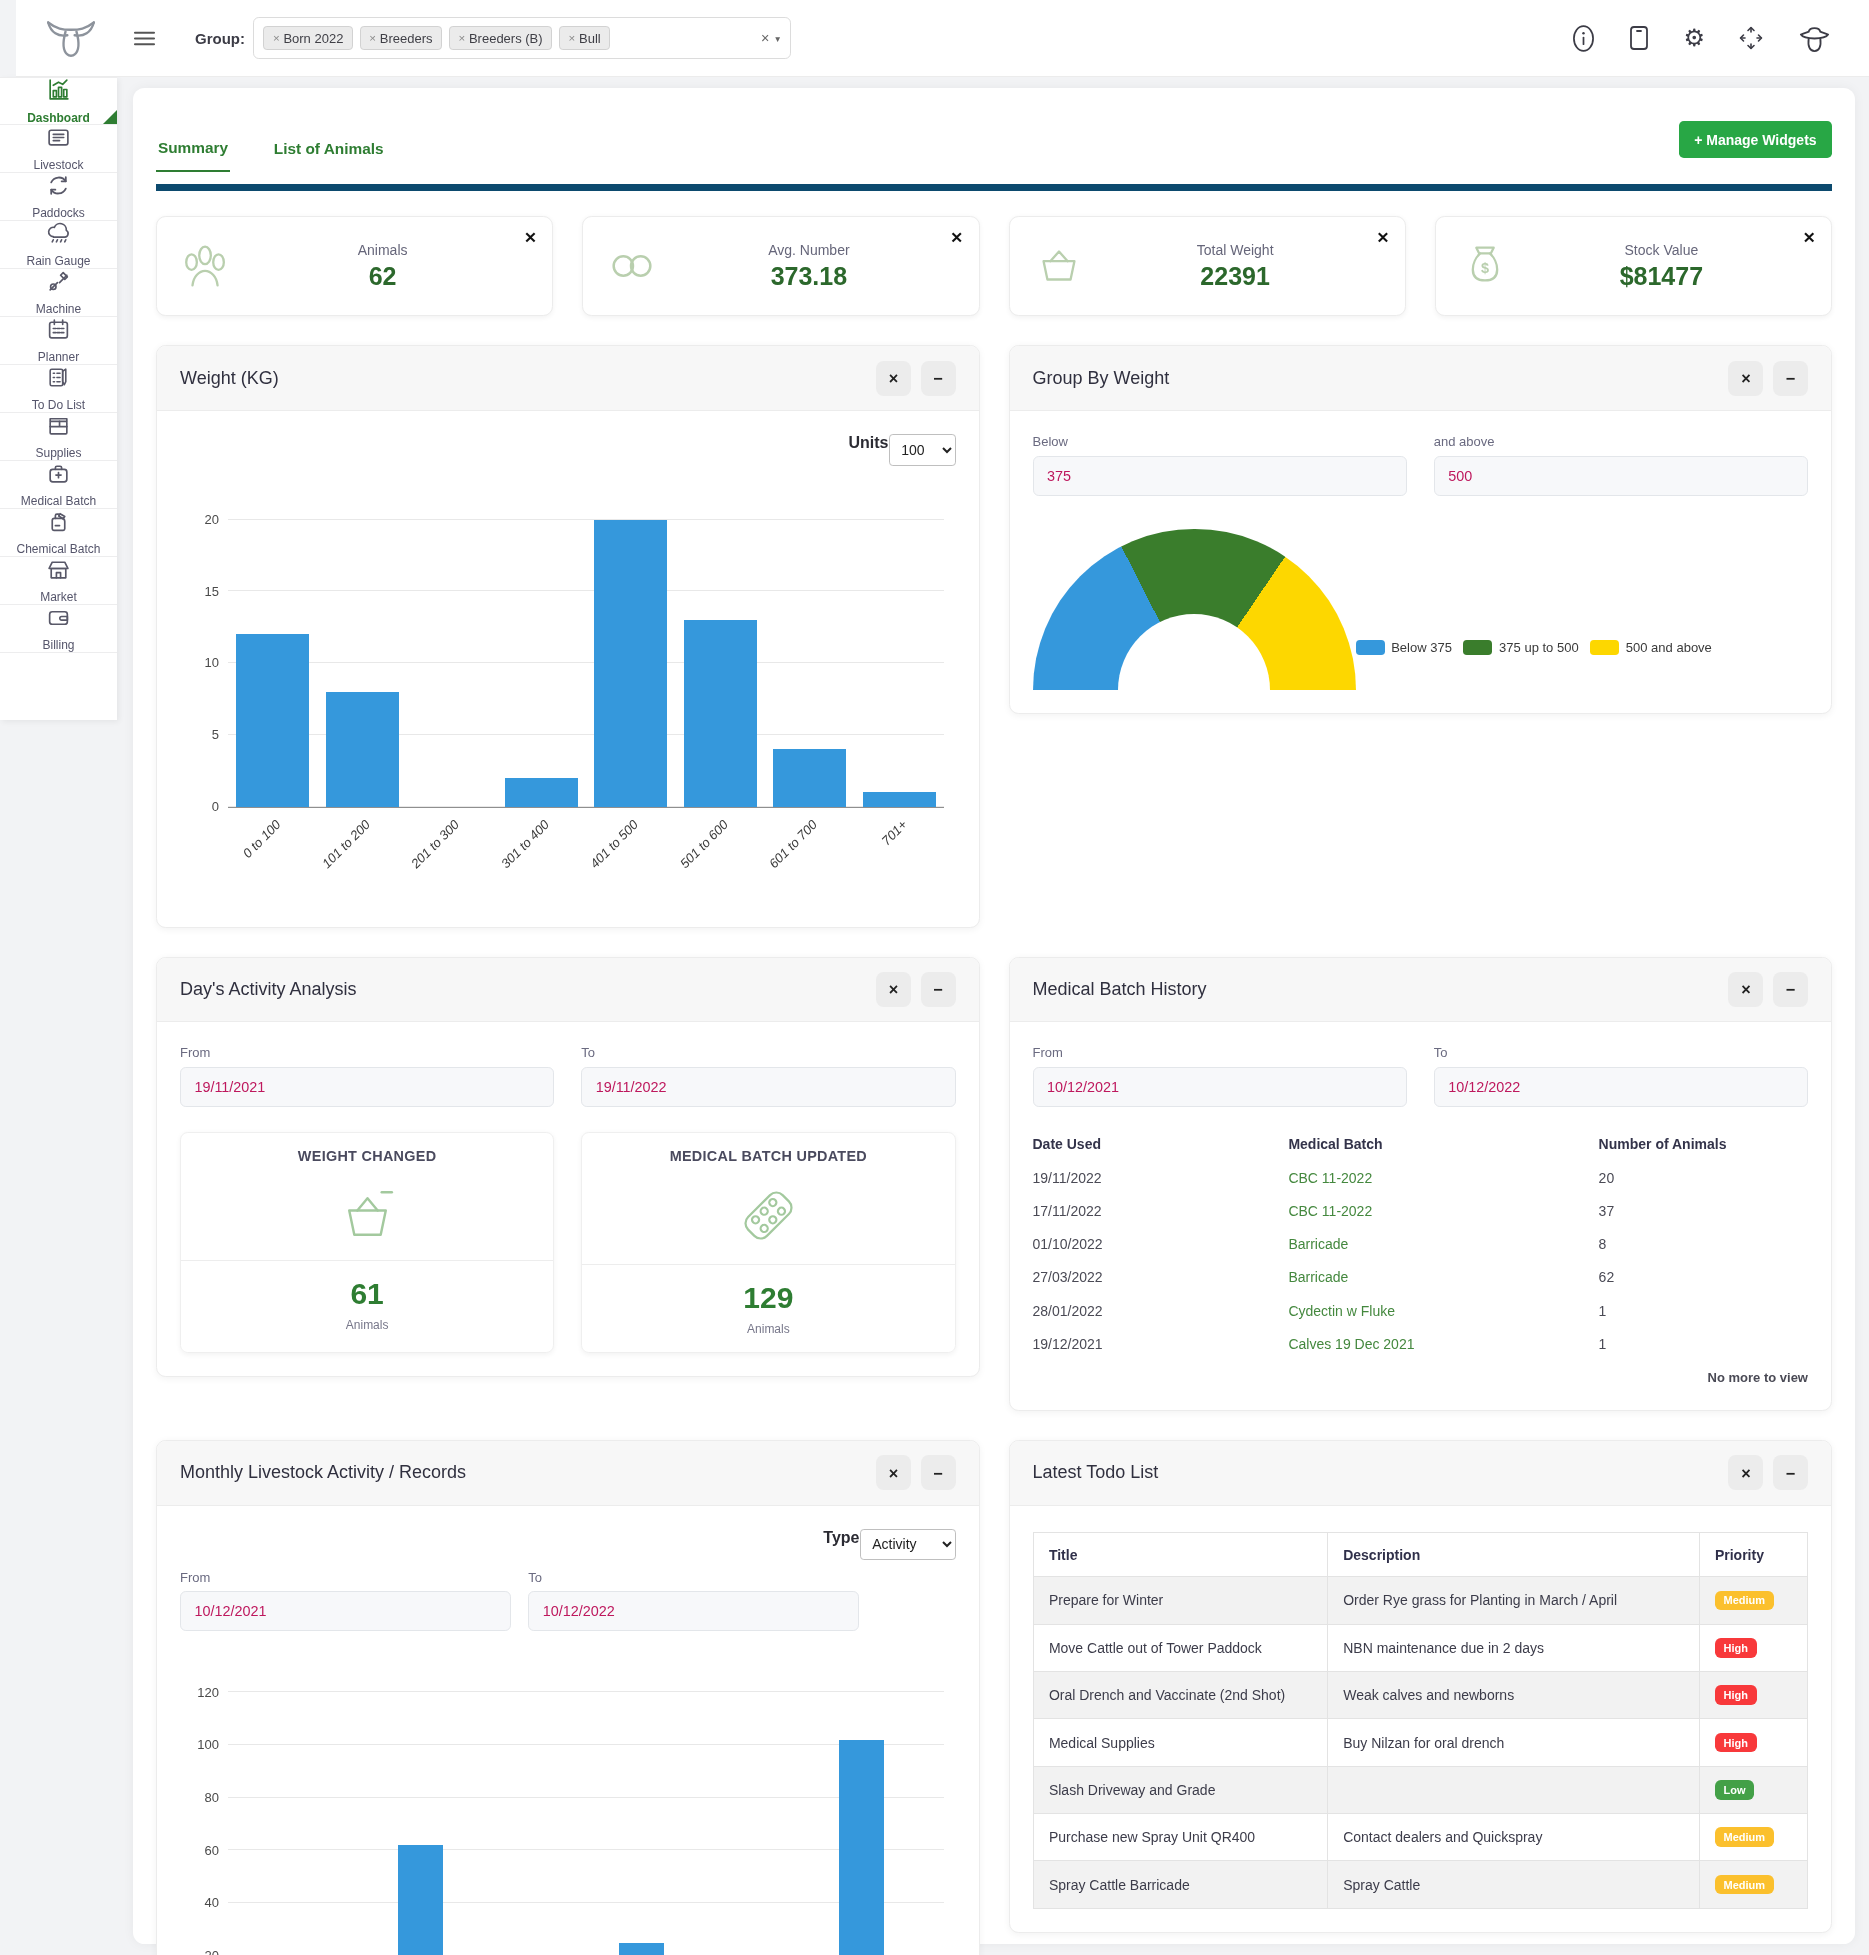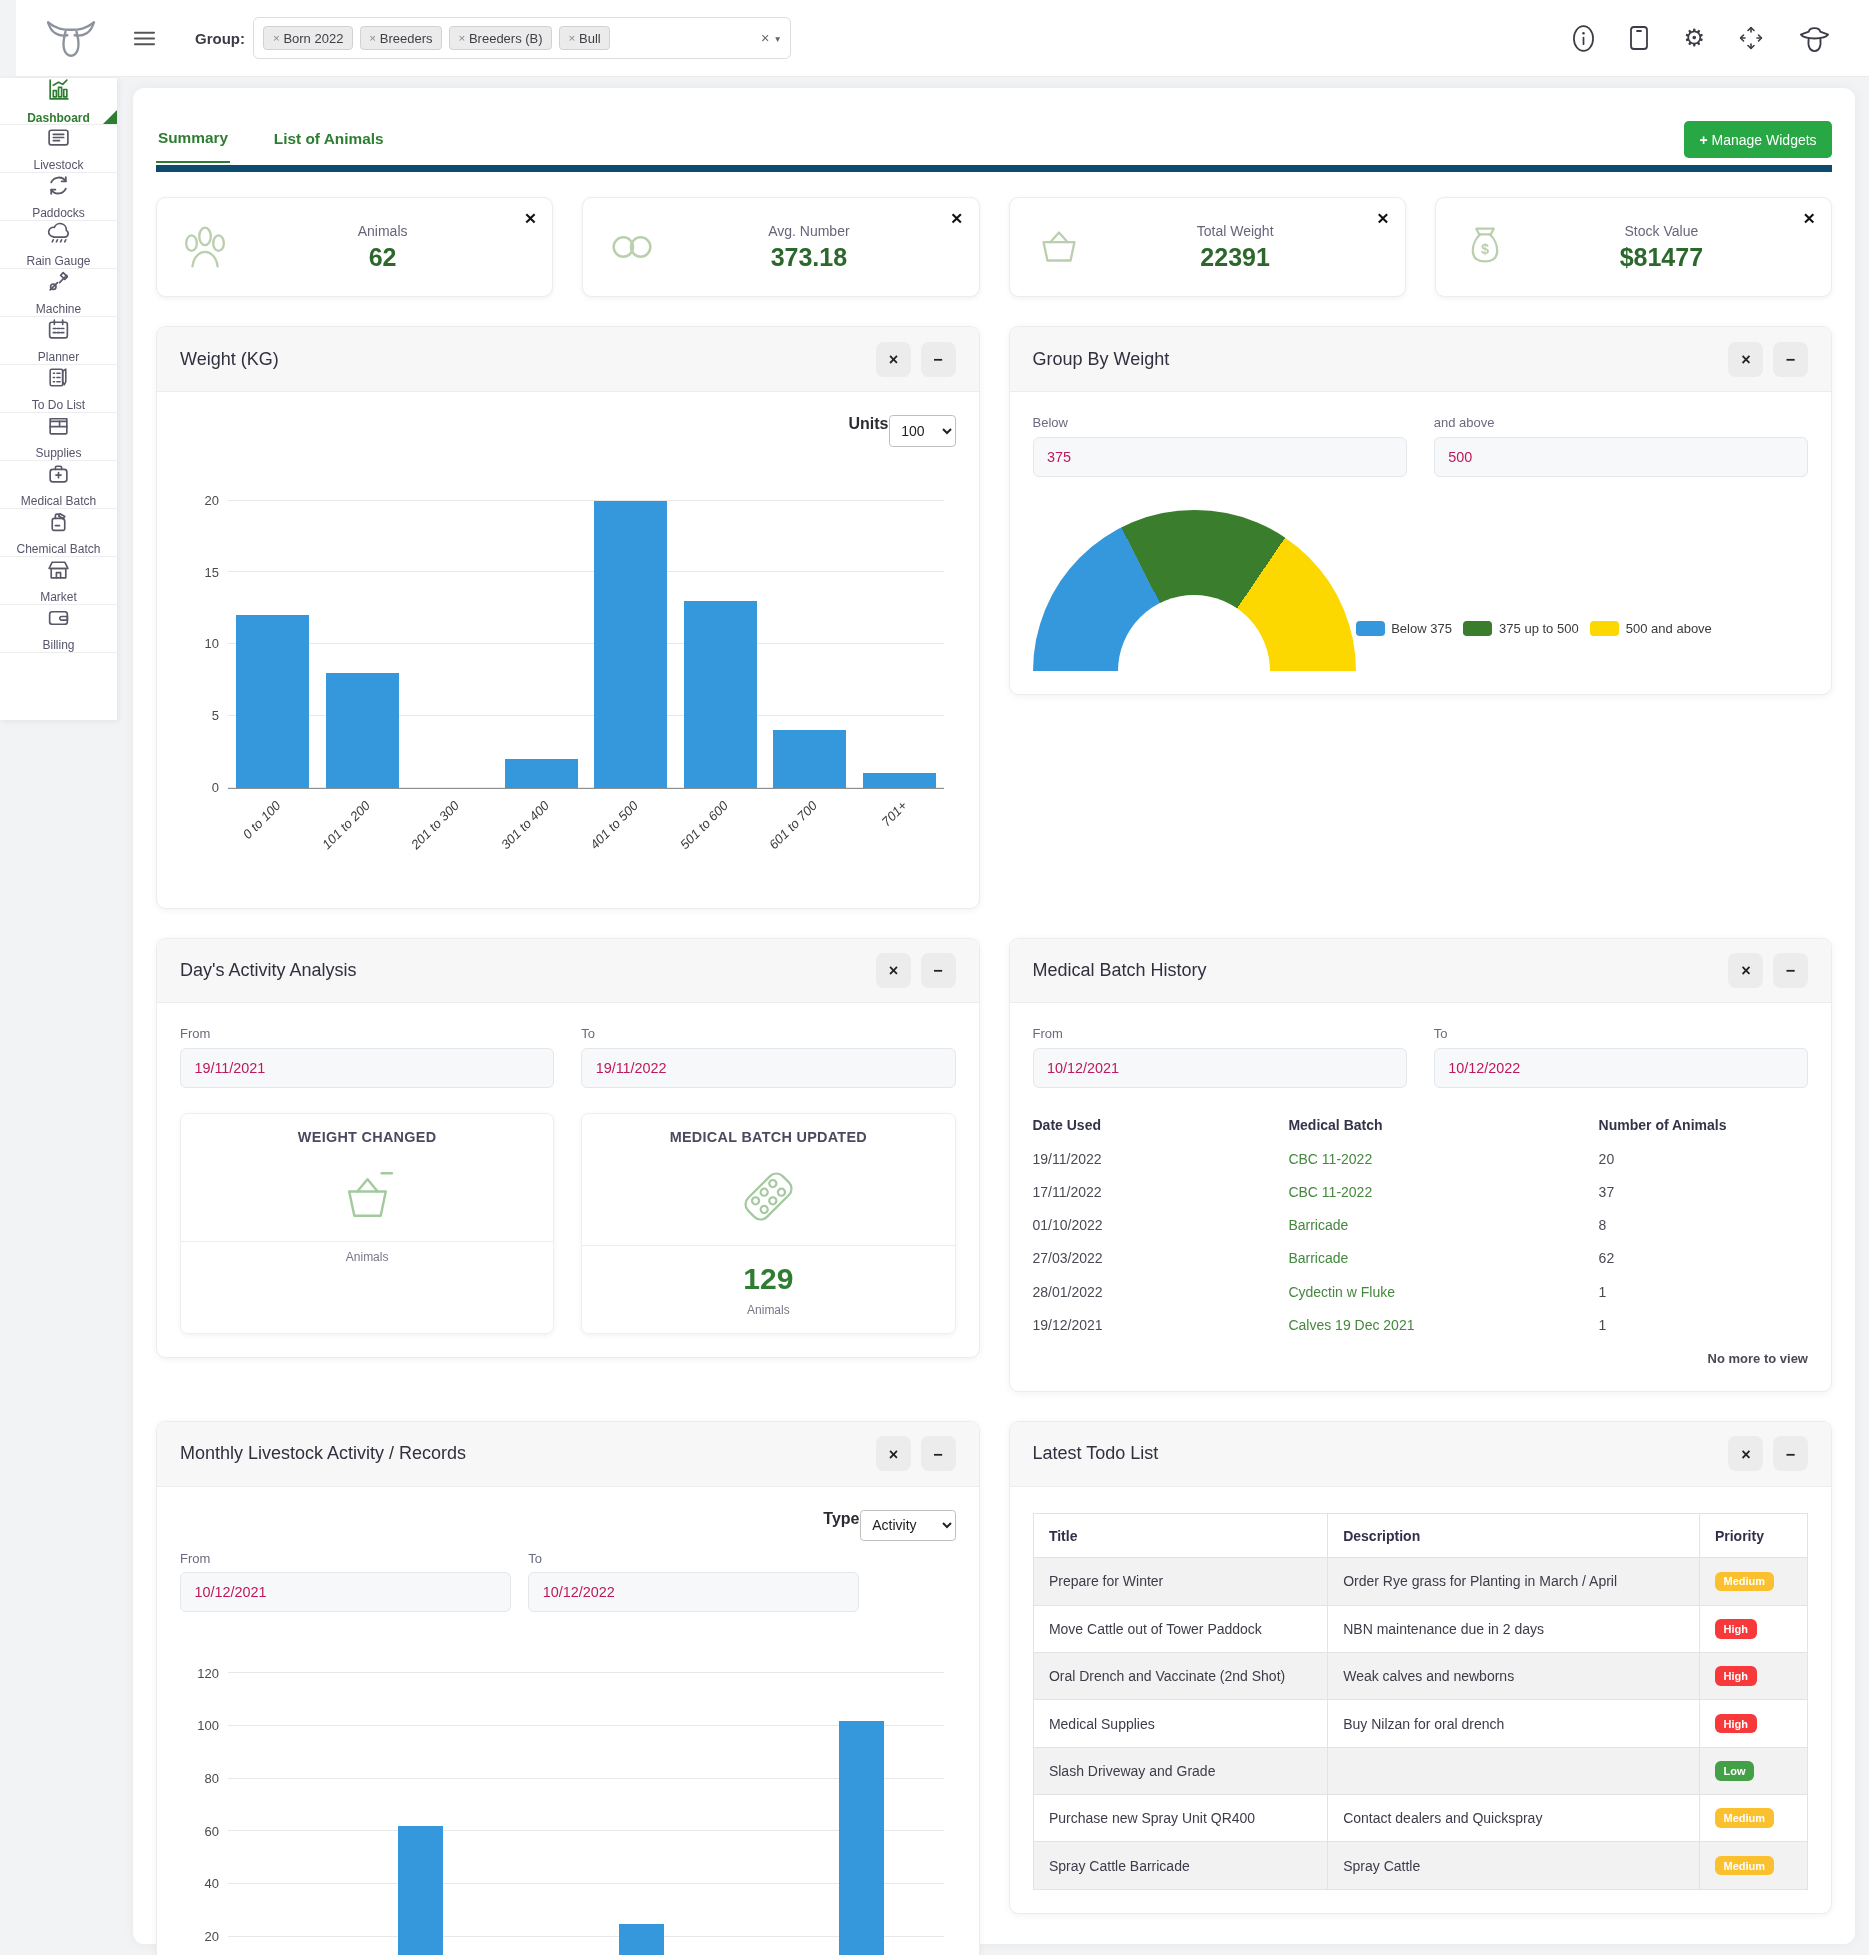--- a/index.html
+++ b/index.html
@@ -37,22 +37,22 @@
   .side-item.active svg * { stroke:#2e7d32; }
   .corner-tri { position:absolute; right:0; bottom:0; width:0; height:0;
     border-right:14.4px solid #2e7d32; border-top:14.4px solid transparent; }
   
   .main { position:absolute; left:133px; top:88px; width:1722px; height:1856px;
     background:#fff; border-radius:11.5px; box-shadow:0 0 11.5px rgba(0,0,0,0.05);
     padding:33px 23px 23px 23px; }
   .header-row { display:flex; align-items:center; border-bottom:7px solid #0c4a6e; padding-bottom:0; }
   .tab { font-size:15.4px; font-weight:bold; color:#2e7d32; padding:5.8px 1.9px 13.4px 1.9px; margin-right:42px; cursor:pointer; }
   .tab.active { border-bottom:2.9px solid #2e7d32; }
-  .btn-manage { margin-left:auto; margin-bottom:7px; background:#28a745; color:#fff; border:none; border-radius:4.8px;
-    font-size:14px; font-weight:normal; padding:10.6px 15.4px; cursor:pointer; font-family:inherit; }
+  .btn-manage { margin-left:auto; margin-bottom:26px; background:#28a745; color:#fff; border:none; border-radius:4.8px;
+    font-size:14px; font-weight:bold; padding:10.6px 15.4px; cursor:pointer; font-family:inherit; }
   
   .stats { display:grid; grid-template-columns:repeat(4,1fr); gap:29px; margin-top:25px; }
   .stat-card { position:relative; background:#fff; border:1px solid #ececec; border-radius:9.6px;
     box-shadow:0 1.9px 5.8px rgba(0,0,0,0.05); height:100px; display:flex; align-items:center; padding:0 21px; }
   .stat-icon { color:#b9cfae; display:flex; }
   .stat-mid { flex:1; text-align:center; }
   .stat-label { font-size:14px; color:#66667a; }
   .stat-value { font-size:25px; font-weight:bold; color:#2c682c; margin-top:3.8px; }
   .stat-close { position:absolute; top:11.5px; right:15.4px; font-size:15.4px; font-weight:bold; color:#111; cursor:pointer; }
   
@@ -510,20 +510,21 @@
           <div class="mini-card">
             <div class="mini-title">WEIGHT CHANGED</div>
             <div class="mini-icon">
                 <svg width="75" height="67" viewBox="0 0 72 66" fill="none" stroke="currentColor" stroke-linecap="round" stroke-linejoin="round" stroke-width="2.4">
                   <path d="M18 30h36l-5 24H23z"></path>
                   <path d="M26 30l10-12 10 12"></path>
                   <path d="M50 12h10"></path>
                 </svg>
               </div>
             <div class="mini-sep"></div>
+            <div class="mini-value">61</div>
             <div class="mini-unit">Animals</div>
           </div>
           <div class="mini-card">
             <div class="mini-title">MEDICAL BATCH UPDATED</div>
             <div class="mini-icon">
                 <svg width="71" height="71" viewBox="0 0 64 64" fill="none" stroke="currentColor" stroke-linecap="round" stroke-linejoin="round" stroke-width="2">
                   <g transform="rotate(45 32 32)">
                     <rect x="20" y="10" width="24" height="44" rx="8"></rect>
                     <circle cx="26.5" cy="21" r="3.2"></circle>
                     <circle cx="37.5" cy="21" r="3.2"></circle>

